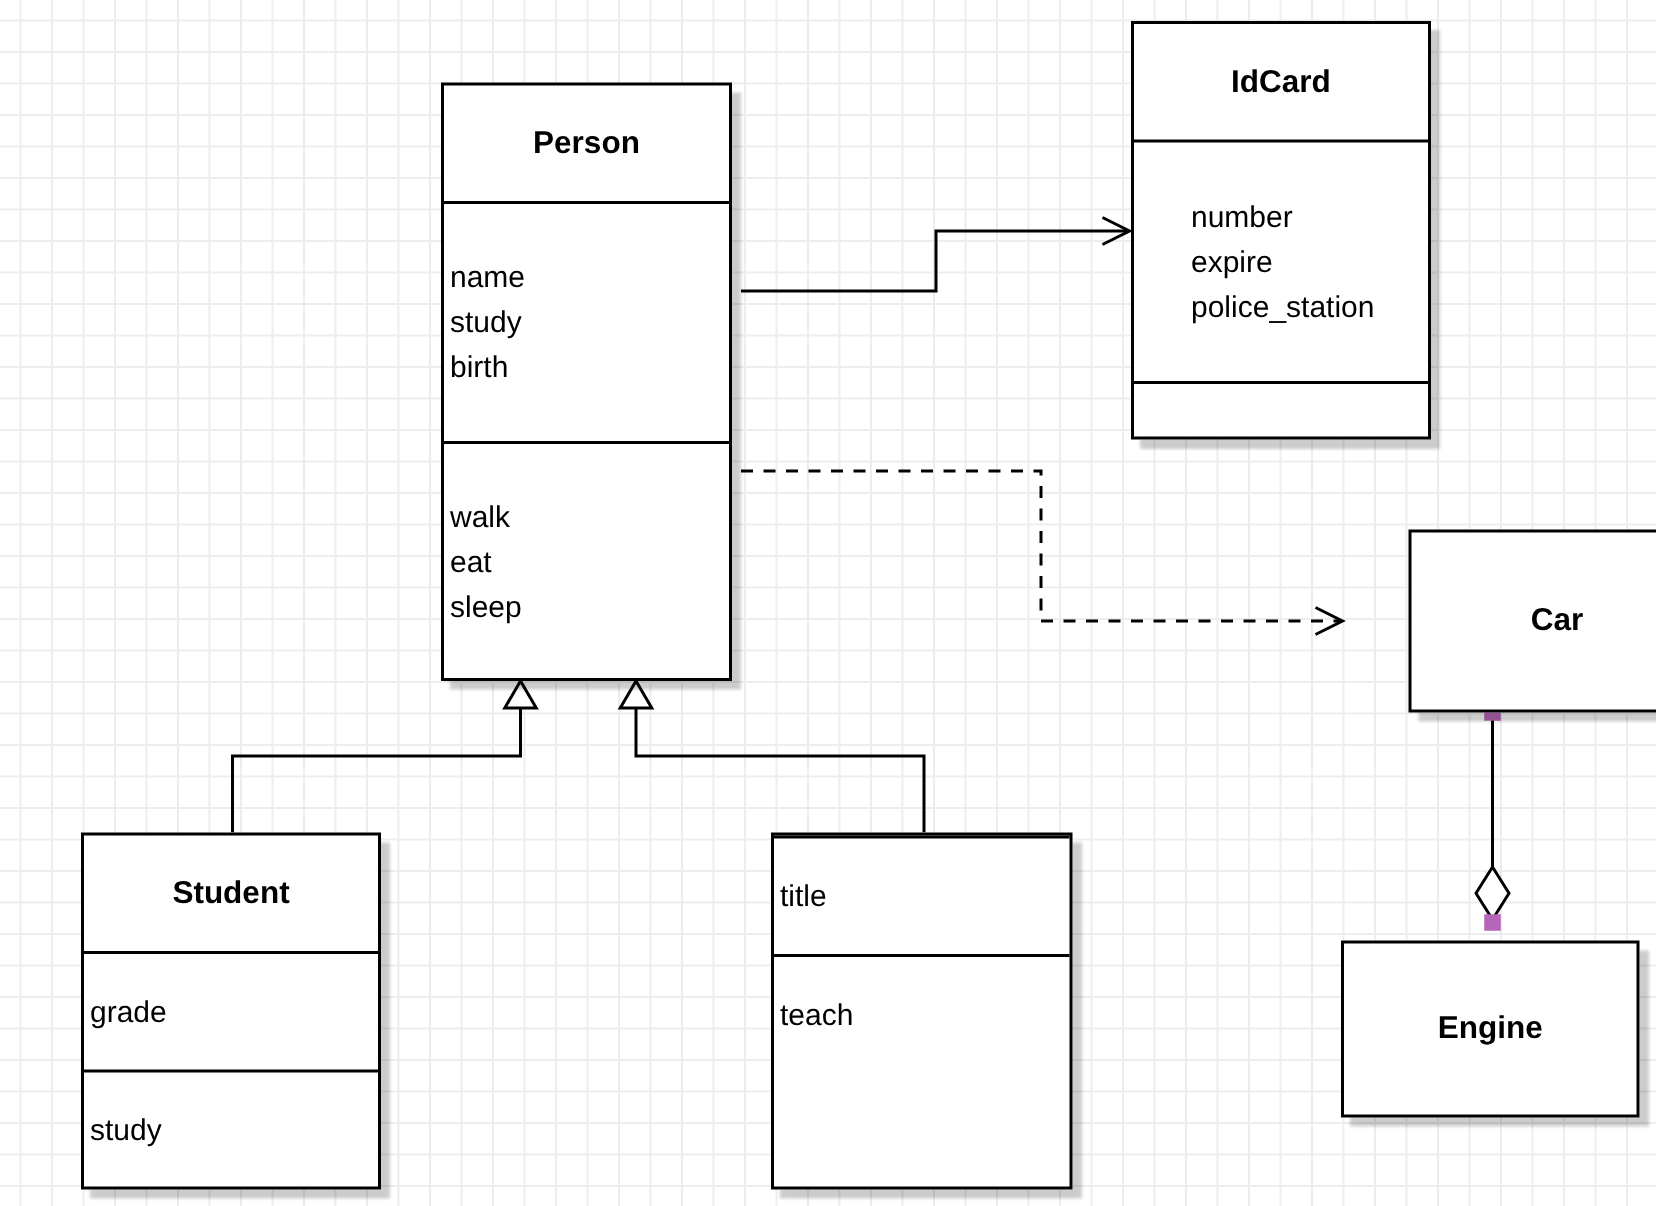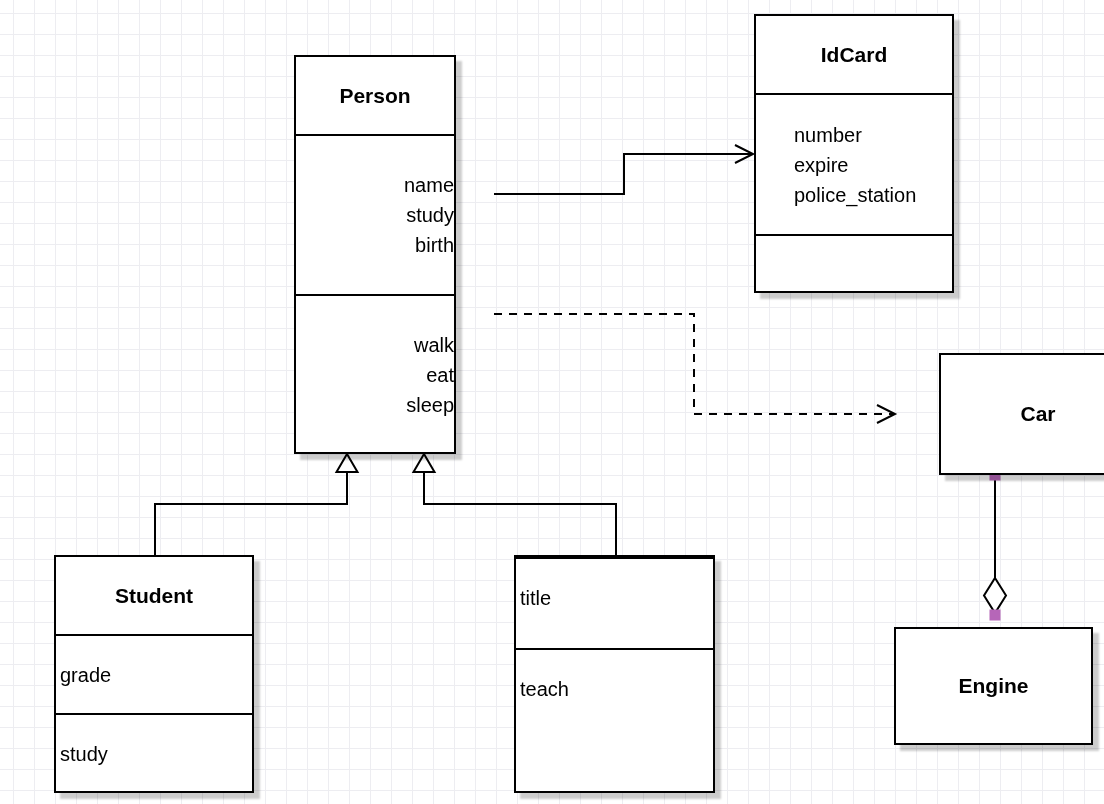--- a/index.html
+++ b/index.html
@@ -87,36 +87,36 @@
 
     <g>
       <path d="M995,475 L995,579"></path>
       <polygon points="995,578 1006,595.5 995,613 984,595.5"></polygon>
       <rect x="989.5" y="469.5" width="11" height="11" fill="#b666b8"></rect>
       <rect x="989.5" y="609.5" width="11" height="11" fill="#b666b8"></rect>
     </g>
   </svg>
 
   <div id="boxes">
-      <div class="class-box" style="left: 294px; top: 55px; width: 162px; height: 399px; text-align: right;">
+      <div class="class-box" style="left: 294px; top: 55px; width: 194px; height: 399px;">
         <div class="box-title" style="height: 77px;">Person</div>
         <div class="box-section" style="height: 160px;">
           <div>name</div>
           <div>study</div>
           <div>birth</div>
         </div>
         <div class="box-section" style="height: 160px;">
           <div>walk</div>
           <div>eat</div>
           <div>sleep</div>
         </div>
       </div>
       <div class="class-box" style="left: 754px; top: 14px; width: 200px; height: 279px;">
         <div class="box-title" style="height: 77px;">IdCard</div>
-        <div class="box-section" style="height: 141px; padding-left: 38px;">
+        <div class="box-section" style="height: 161px; padding-left: 38px;">
           <div>number</div>
           <div>expire</div>
           <div>police_station</div>
         </div>
         <div class="box-section" style="height: 39px;"></div>
       </div>
       <div class="class-box" style="left: 895px; top: 353px; width: 198px; height: 122px; margin-left: 44px;">
         <div class="box-title fill">Car</div>
       </div>
       <div class="class-box" style="left: 894px; top: 615px; width: 199px; height: 118px; margin-top: 12px;">
@@ -128,18 +128,18 @@
           <div>grade</div>
         </div>
         <div class="box-section" style="height: 80px;">
           <div>study</div>
         </div>
       </div>
       <div class="class-box" style="left: 514px; top: 555px; width: 201px; height: 238px;">
         <div class="box-section" style="height: 79px;">
           <div>title</div>
         </div>
-        <div class="box-section" style="height: 80px; margin-top: 12px;">
+        <div class="box-section" style="height: 80px;">
           <div>teach</div>
         </div>
       </div>
     </div>
 </div>
 
 </body></html>

